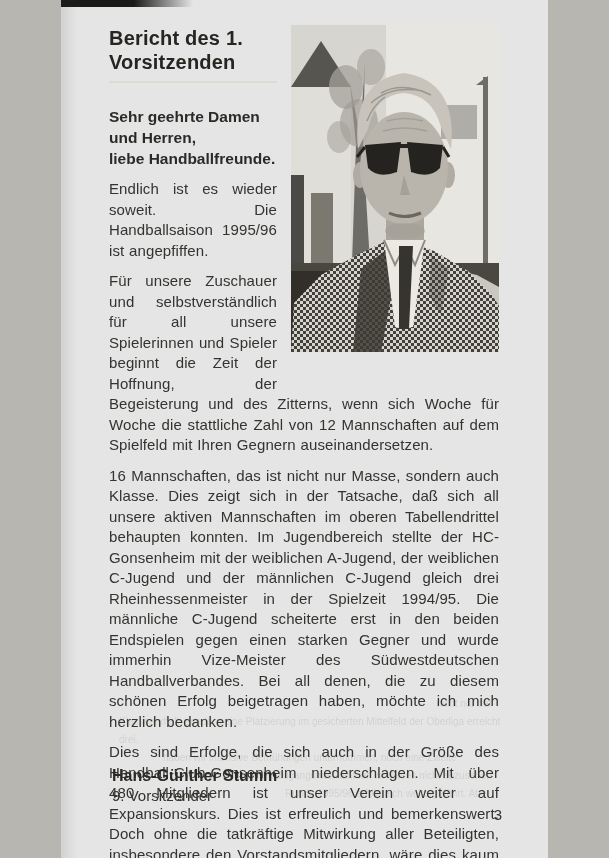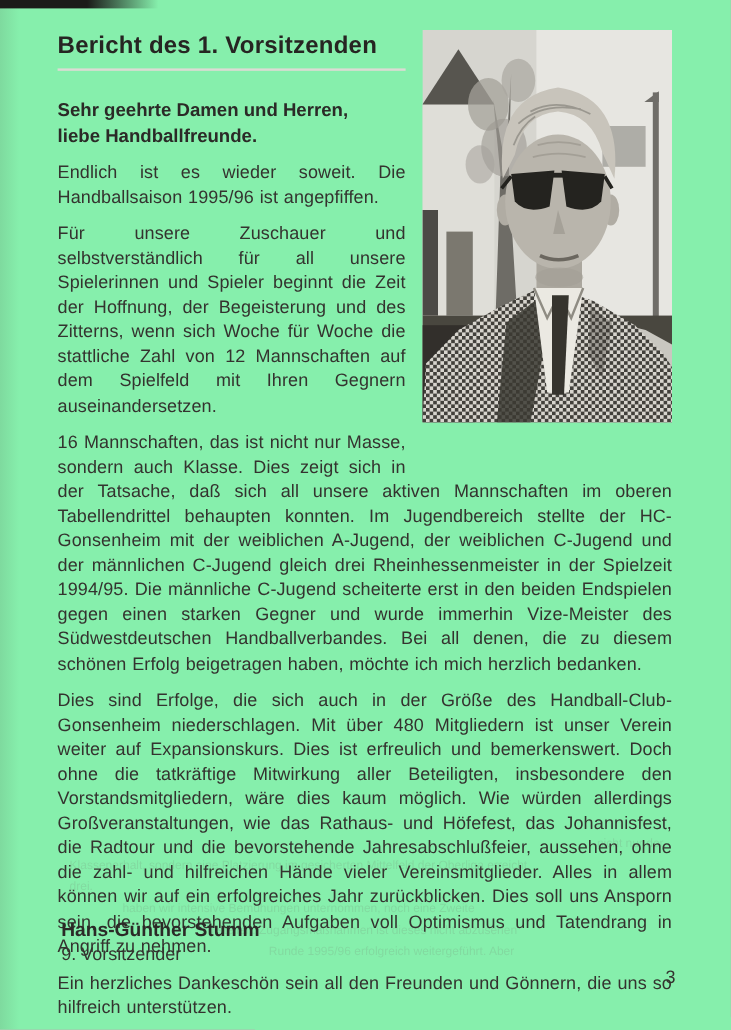--- a/index.html
+++ b/index.html
@@ -2,23 +2,23 @@
 <html lang="de"><head>
 <meta charset="utf-8">
 <style>
   html,body{margin:0;padding:0;}
   body{
     background:#b7b6b1;
     font-family:"Liberation Sans", sans-serif;
   }
   .page{
     position:relative;
-    width:609px;height:858px;
+    width:487px;height:858px;
     margin:0 auto;
-    background:#86efac;
+    background:#e5e5e5;
     overflow:hidden;
     color:#34332f;
   }
   .edge-top{
     position:absolute;top:0;left:0;width:132px;height:7px;
     background:linear-gradient(to right,#1b1b19 0%,#1b1b19 55%,rgba(27,27,25,0) 100%);
     z-index:5;
   }
   .edge-left{
     position:absolute;top:0;bottom:0;left:0;width:16px;

